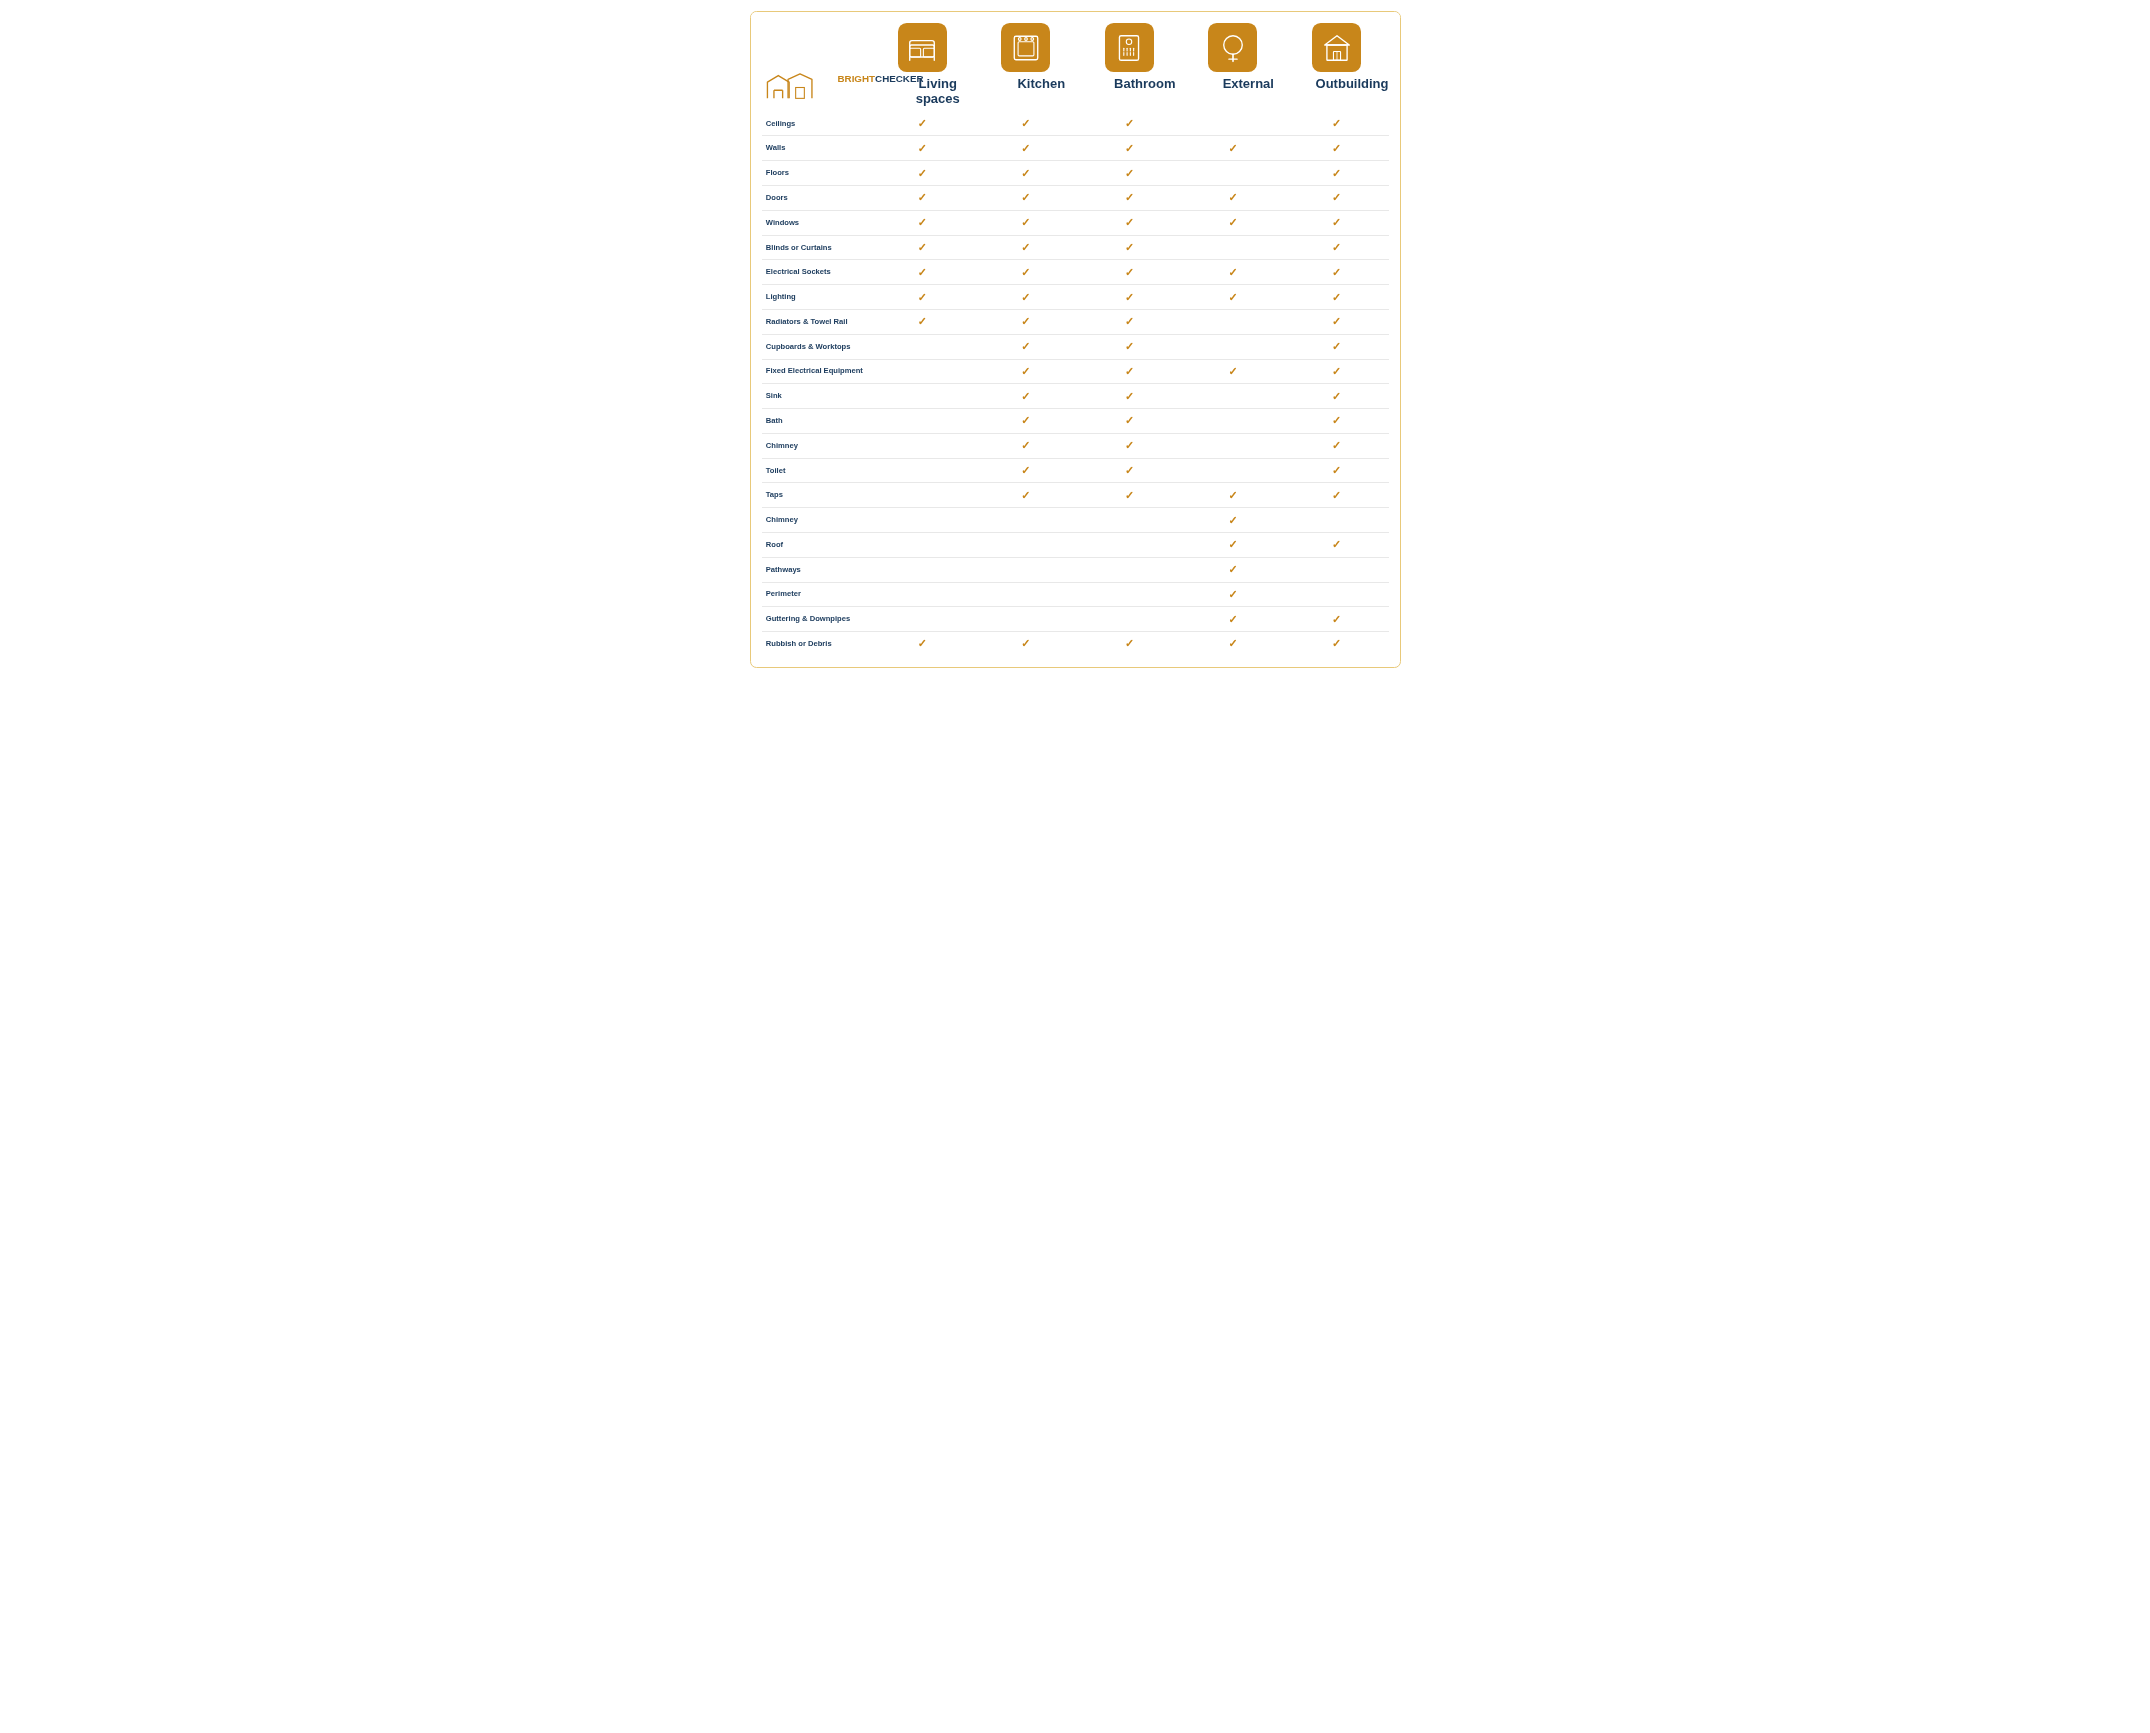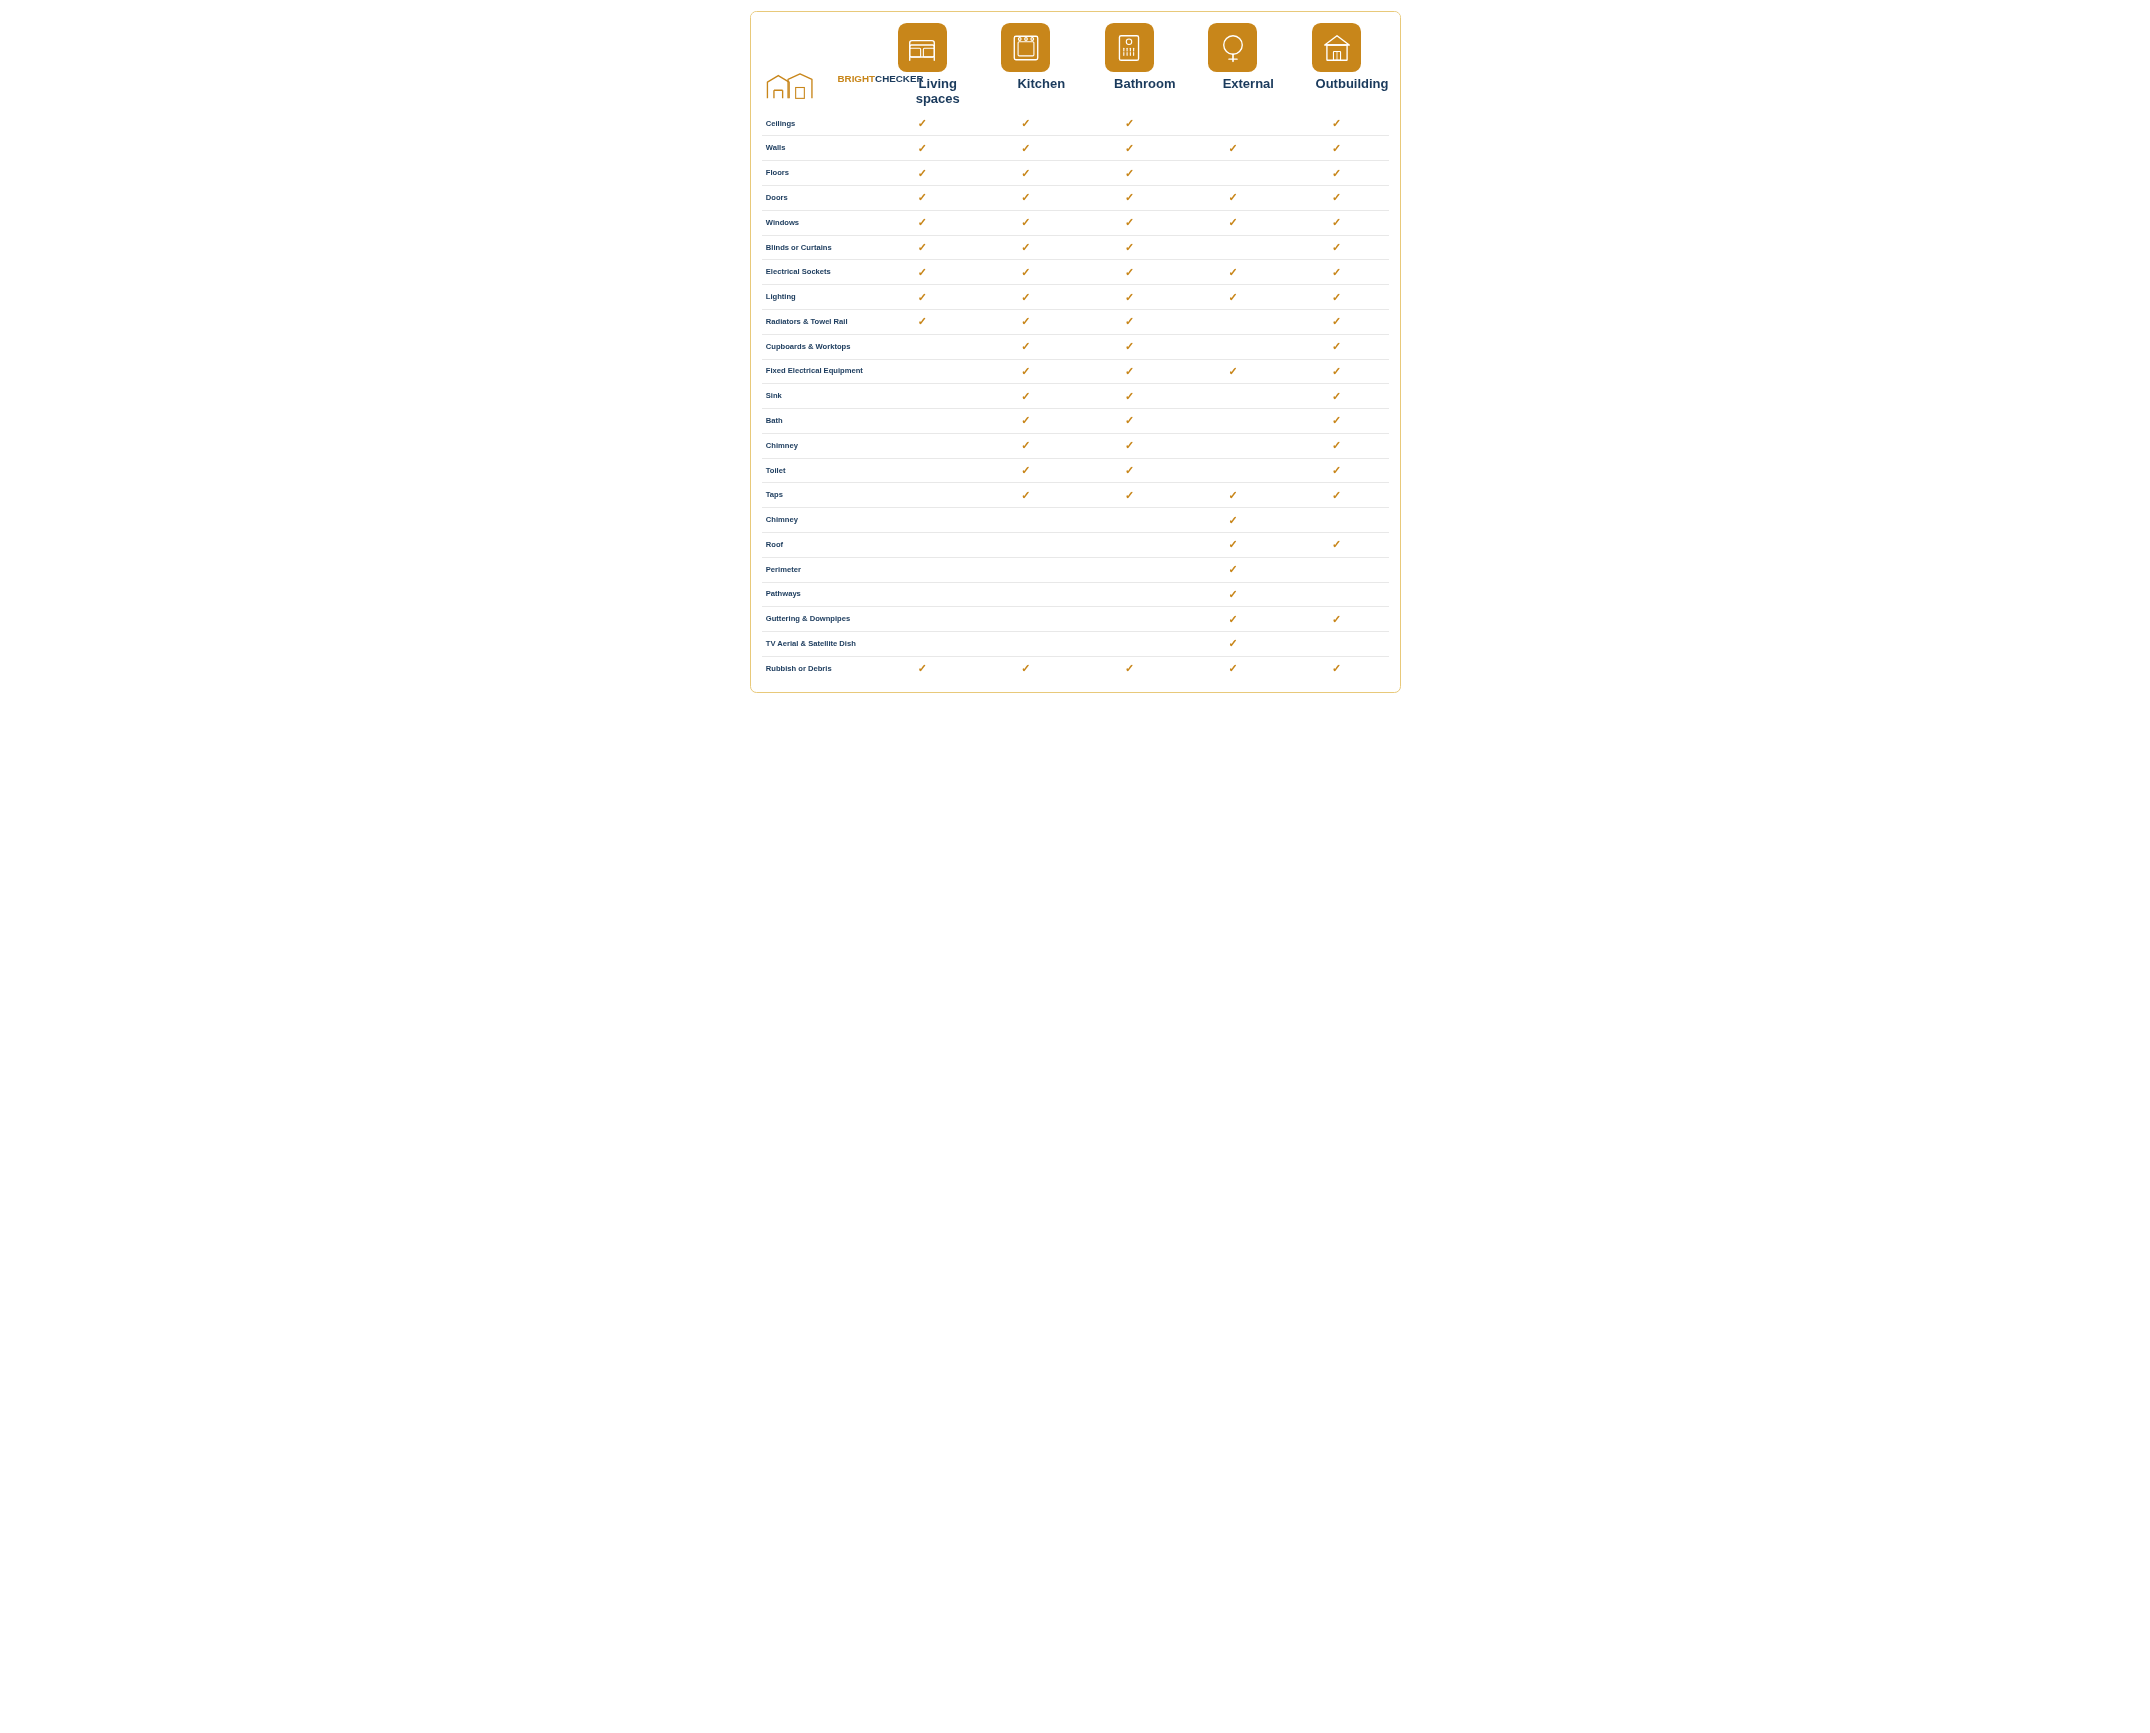--- a/index.html
+++ b/index.html
@@ -359,50 +359,42 @@
           </tr>
           <tr>
             <td class="row-label">Roof</td>
             <td class="check-cell"></td>
             <td class="check-cell"></td>
             <td class="check-cell"></td>
             <td class="check-cell"><span class="check-mark"></span></td>
             <td class="check-cell"><span class="check-mark"></span></td>
           </tr>
           <tr>
+            <td class="row-label">Pathways</td>
+            <td class="check-cell"></td>
+            <td class="check-cell"></td>
+            <td class="check-cell"></td>
+            <td class="check-cell"><span class="check-mark"></span></td>
+            <td class="check-cell"></td>
+          </tr>
+          <tr>
             <td class="row-label">Perimeter</td>
             <td class="check-cell"></td>
             <td class="check-cell"></td>
             <td class="check-cell"></td>
             <td class="check-cell"><span class="check-mark"></span></td>
             <td class="check-cell"></td>
           </tr>
           <tr>
-            <td class="row-label">Pathways</td>
-            <td class="check-cell"></td>
-            <td class="check-cell"></td>
-            <td class="check-cell"></td>
-            <td class="check-cell"><span class="check-mark"></span></td>
-            <td class="check-cell"></td>
-          </tr>
-          <tr>
             <td class="row-label">Guttering &amp; Downpipes</td>
             <td class="check-cell"></td>
             <td class="check-cell"></td>
             <td class="check-cell"></td>
             <td class="check-cell"><span class="check-mark"></span></td>
             <td class="check-cell"><span class="check-mark"></span></td>
-          </tr>
-          <tr>
-            <td class="row-label">TV Aerial &amp; Satellite Dish</td>
-            <td class="check-cell"></td>
-            <td class="check-cell"></td>
-            <td class="check-cell"></td>
-            <td class="check-cell"><span class="check-mark"></span></td>
-            <td class="check-cell"></td>
           </tr>
           <tr>
             <td class="row-label">Rubbish or Debris</td>
             <td class="check-cell"><span class="check-mark"></span></td>
             <td class="check-cell"><span class="check-mark"></span></td>
             <td class="check-cell"><span class="check-mark"></span></td>
             <td class="check-cell"><span class="check-mark"></span></td>
             <td class="check-cell"><span class="check-mark"></span></td>
           </tr>
         </tbody>

